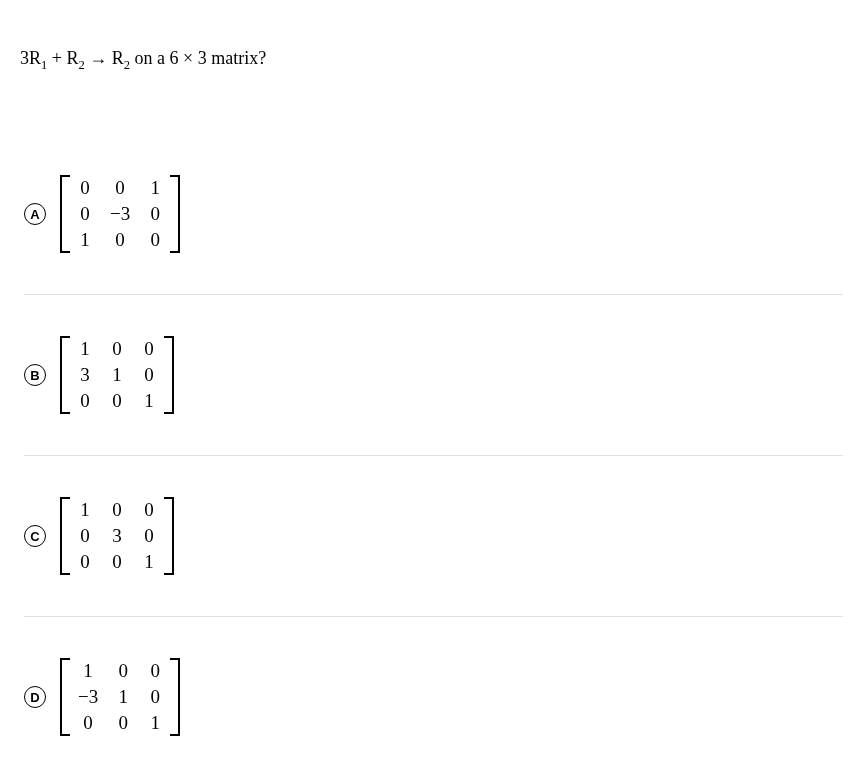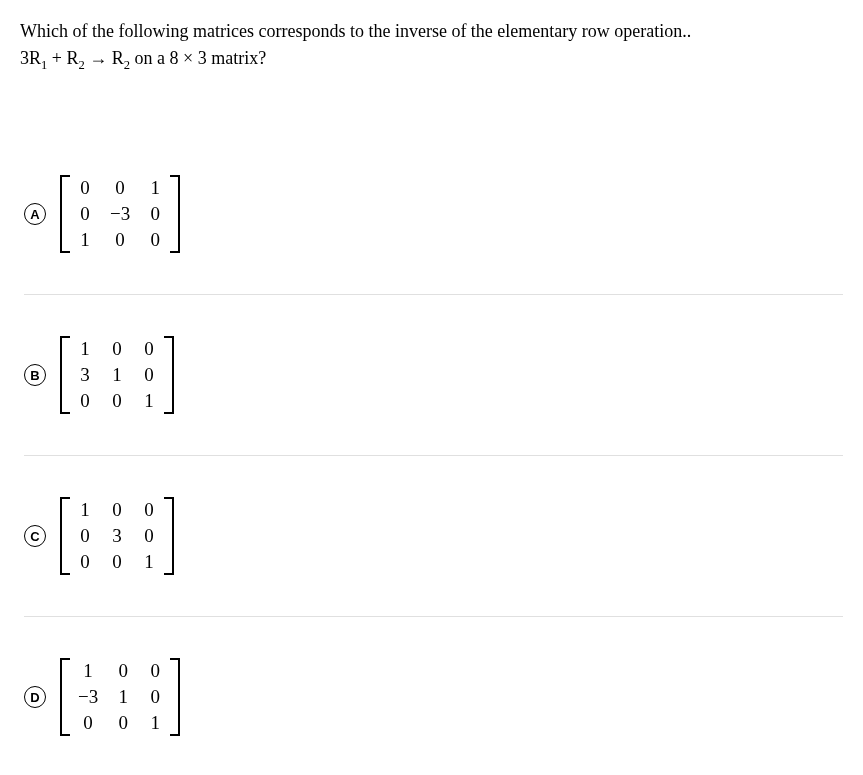--- a/index.html
+++ b/index.html
@@ -81,22 +81,22 @@
     }
     .sub {
       font-size: 0.7em;
       vertical-align: sub;
     }
   </style>
 </head>
 <body>
 
 <div class="question-text">
-  <span>Which of the following matrices corresponds to the inverse of the elementary row operation..</span><br>
-  <span>3R</span><span class="sub">1</span><span> + R</span><span class="sub">2</span><span> → R</span><span class="sub">2</span><span> on a  8 × 3  matrix?</span>
+  <br>
+  <span>3R</span><span class="sub">1</span><span> + R</span><span class="sub">2</span><span> → R</span><span class="sub">2</span><span> on a  6 × 3  matrix?</span>
 </div>
 
 <div class="options-container">
 
   <div class="option">
     <span class="option-label">A</span>
     <span class="matrix-wrap">
       <span class="bracket bracket-left"></span>
       <span class="matrix-body">
         <span>0</span>

